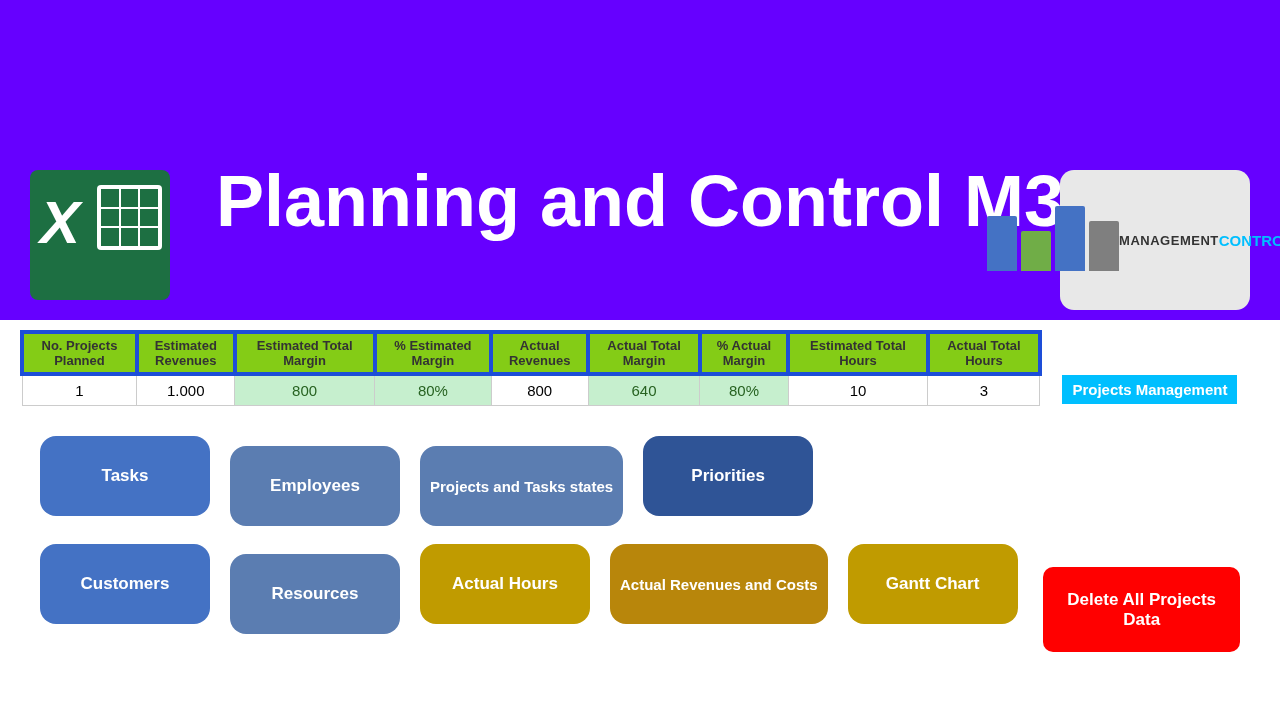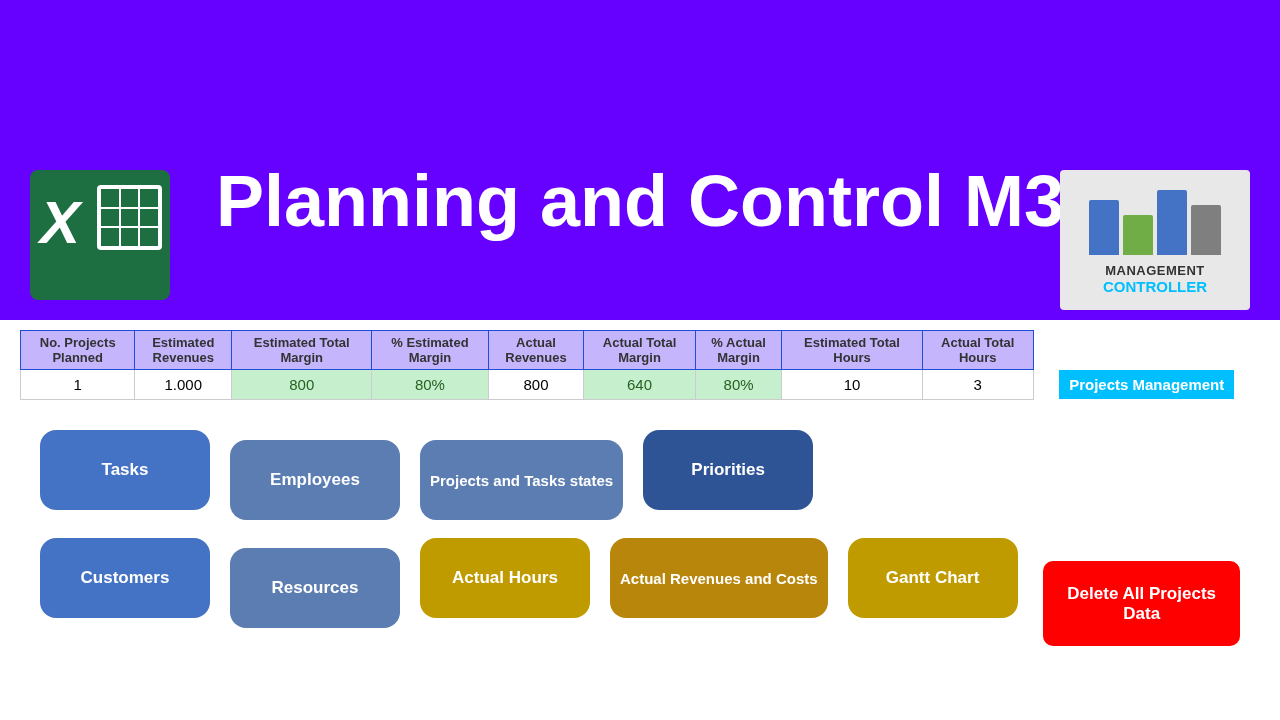--- a/index.html
+++ b/index.html
@@ -74,23 +74,23 @@
     }
 
     
     .mgmt-badge {
       position: absolute;
       right: 30px;
       top: 170px;
       width: 190px;
       height: 140px;
       background: #e8e8e8;
-      border-radius: 4px;
-      display: flex;
-      flex-direction: column;
+      border-radius: 14px;
+      display: flex;
+      flex-direction: row;
       align-items: center;
       justify-content: center;
       padding: 8px;
     }
     .mgmt-badge .chart-bars {
       display: flex;
       align-items: flex-end;
       gap: 4px;
       height: 70px;
       margin-bottom: 8px;
@@ -125,22 +125,22 @@
     .stats-table {
       width: 100%;
       border-collapse: collapse;
       font-size: 13px;
     }
     .stats-table th {
       text-align: center;
       padding: 4px 6px;
       font-weight: bold;
       color: #333;
-      border: 1px solid #1d4ed8;
-      background: #c4b5fd;
+      border: 4px solid #1d4ed8;
+      background: #84cc16;
       font-size: 13px;
     }
     .stats-table td {
       text-align: center;
       padding: 6px 6px;
       border: 1px solid #ccc;
       font-size: 15px;
     }
     .td-green {
       background: #C6EFCE;

